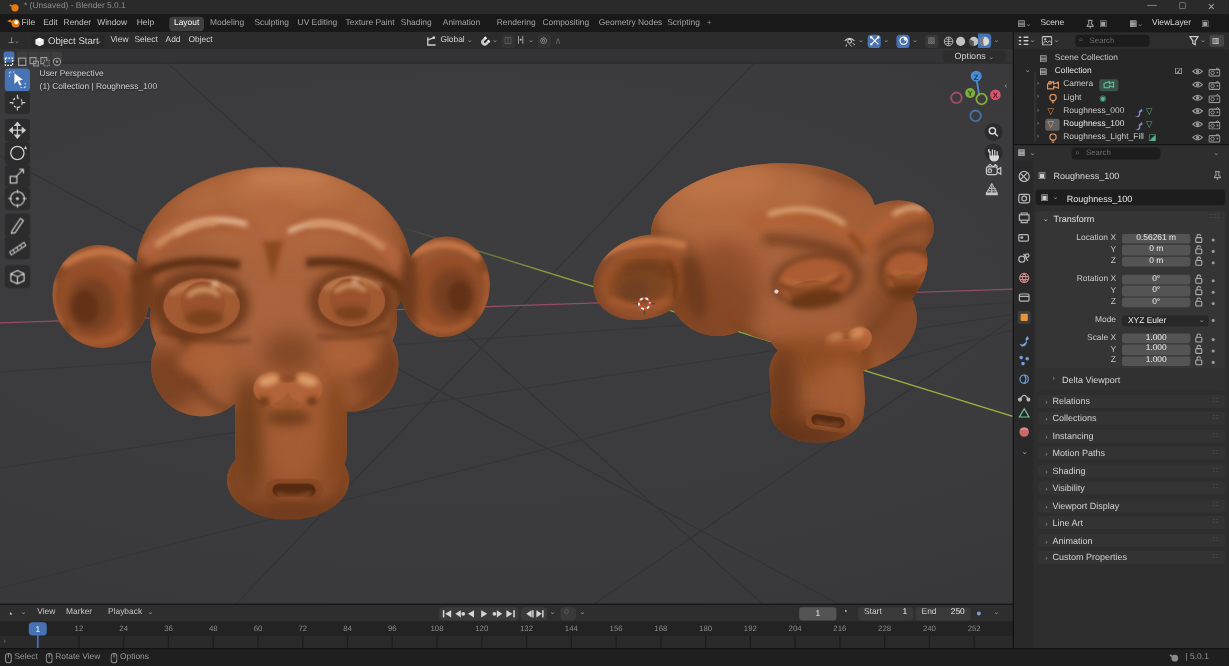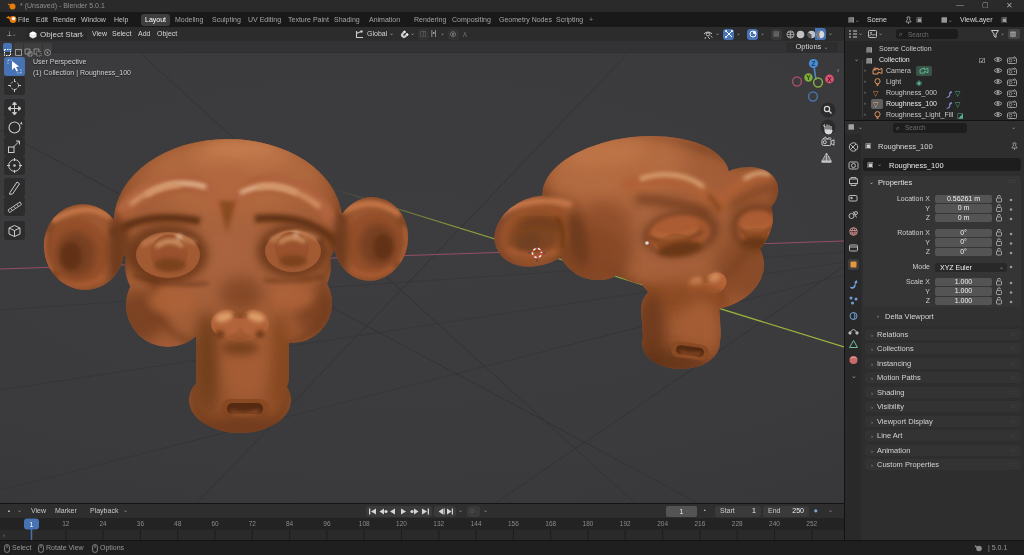--- a/index.html
+++ b/index.html
@@ -740,21 +740,21 @@
 
     <div class="abs" style="left:18px;top:37px;width:158px;height:13px;background:#1d1d1d;border-radius:3px">
       <span class="abs" style="left:4px;top:2.5px;font-size:7px;color:#ccc">▣</span>
           <span class="abs" style="left:14px;top:2px;font-size:6px;color:#999">⌄</span>
       <span class="abs" style="left:26px;top:2.5px;font-size:7.5px;color:#e8e8e8">Roughness_100</span>
     </div>
 
     <div class="abs" style="left:18px;top:55px;width:158px;height:150px;background:#353535;border-radius:3px 3px 0 0"></div>
     <div class="abs" style="left:18px;top:186px;width:158px;height:19px;background:#313131;border-radius:0 0 3px 3px"></div>
     <span class="abs" style="left:24px;top:57px;font-size:6px;color:#bbb">⌄</span>
-    <span class="abs" style="left:33px;top:57px;font-size:7.5px;color:#e0e0e0">Properties</span>
+    <span class="abs" style="left:33px;top:57px;font-size:7.5px;color:#e0e0e0">Transform</span>
     <span class="abs" style="left:163px;top:57px;font-size:6px;color:#666;letter-spacing:.5px">::::</span>
 
     <span class="abs" style="left:0;top:74px;width:85px;text-align:right;font-size:7px;color:#ccc">Location X</span>
     <div class="fld" style="left:90px;top:73.5px;width:57px;height:8.5px;line-height:8.5px">0.56261 m</div>
     <span class="abs" style="left:0;top:83.5px;width:85px;text-align:right;font-size:7px;color:#ccc">Y</span>
     <div class="fld" style="left:90px;top:83px;width:57px;height:8.5px;line-height:8.5px">0 m</div>
     <span class="abs" style="left:0;top:93px;width:85px;text-align:right;font-size:7px;color:#ccc">Z</span>
     <div class="fld" style="left:90px;top:92.5px;width:57px;height:8.5px;line-height:8.5px">0 m</div>
     <span class="abs" style="left:0;top:108px;width:85px;text-align:right;font-size:7px;color:#ccc">Rotation X</span>
     <div class="fld" style="left:90px;top:107.5px;width:57px;height:8.5px;line-height:8.5px">0°</div>

